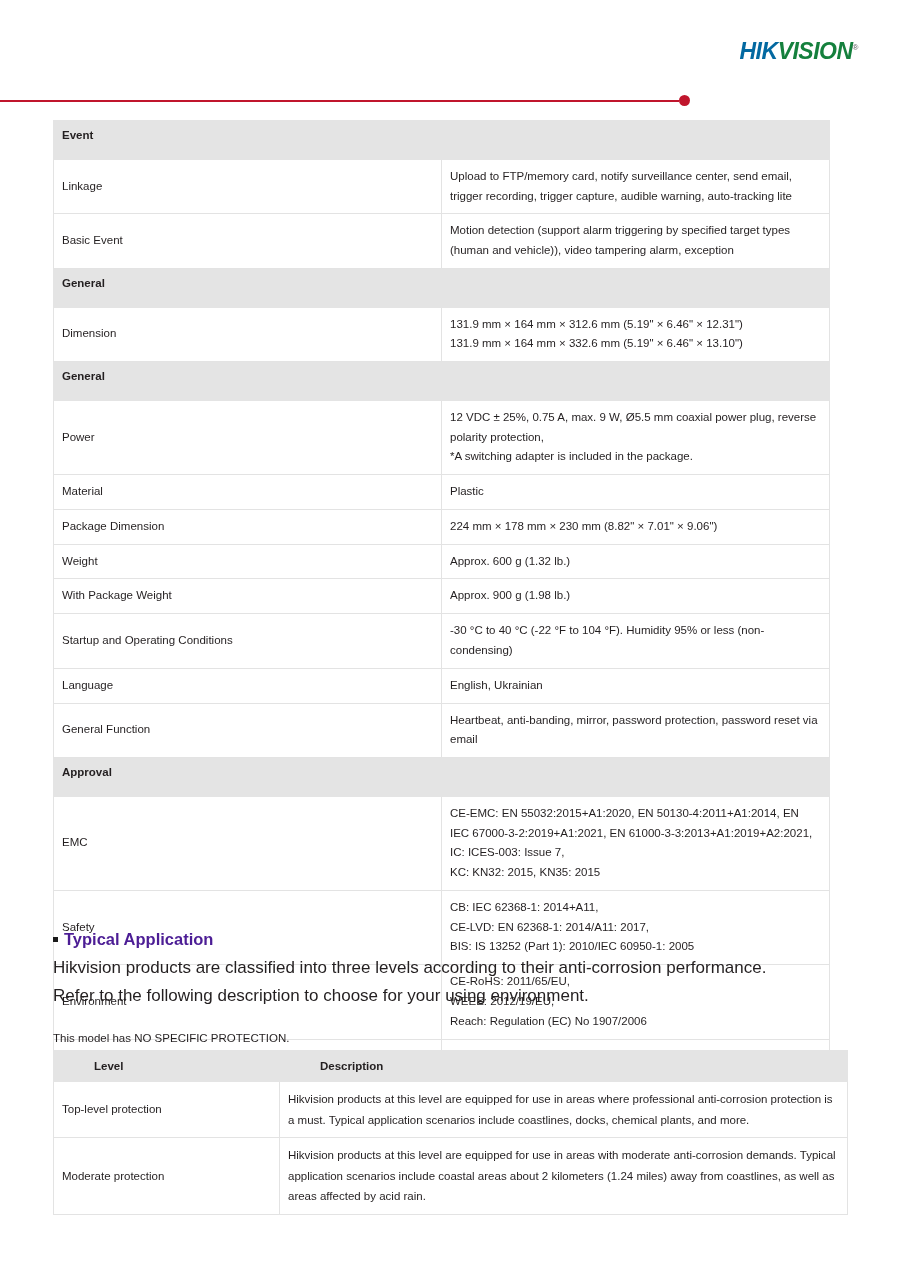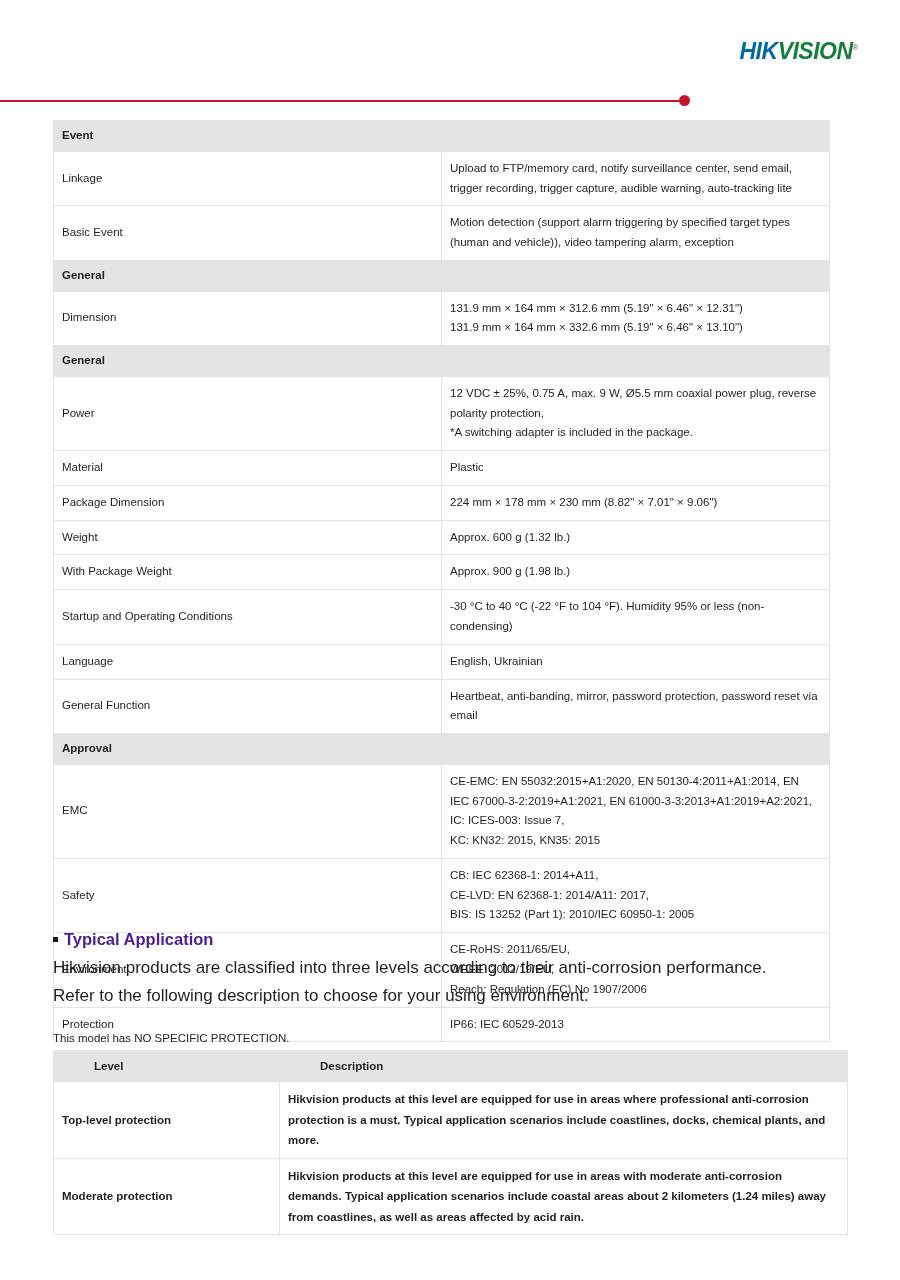--- a/index.html
+++ b/index.html
@@ -80,21 +80,21 @@
     vertical-align: middle;
     line-height: 1.72;
   }
   table.spec td.key {
     width: 225px;
   }
   table.spec tr.section td {
     background: #e4e4e4;
     font-weight: bold;
     padding-top: 5px;
-    padding-bottom: 5px;
+    padding-bottom: 13px;
     border-color: #e4e4e4;
   }
   .val-line { display: block; }
 
   
   .typ-wrap {
     position: absolute;
     left: 53px;
     top: 928px;
     width: 795px;
@@ -131,21 +131,21 @@
     table-layout: fixed;
     font-size: 11.5px;
     margin-top: 2px;
   }
   table.levels td, table.levels th {
     border: 1px solid #e3e3e3;
     padding: 7px 9px 7px 8px;
     vertical-align: middle;
     line-height: 1.78;
     text-align: left;
-    font-weight: bold;
+    font-weight: normal;
   }
   table.levels thead th {
     background: #e4e4e4;
     font-weight: bold;
     border-color: #e4e4e4;
     padding-top: 5px;
     padding-bottom: 5px;
     padding-left: 40px;
   }
   table.levels col.c1 { width: 226px; }

